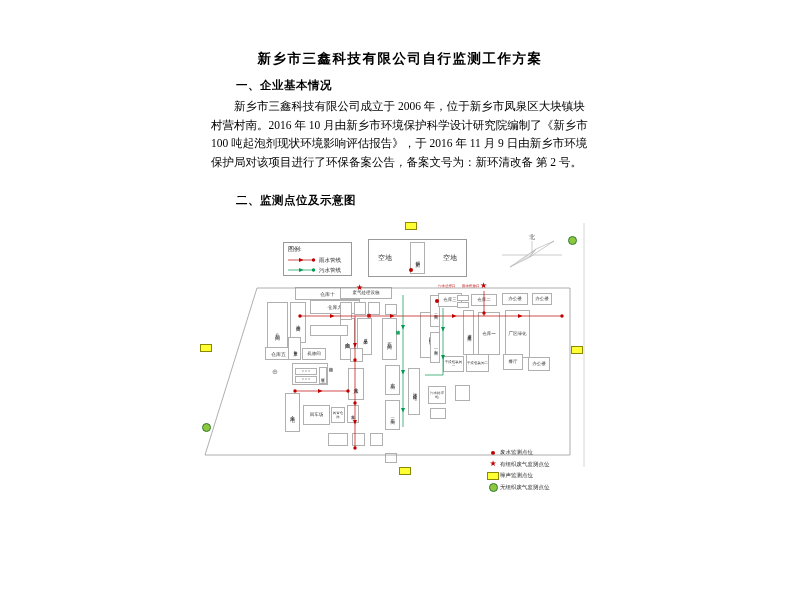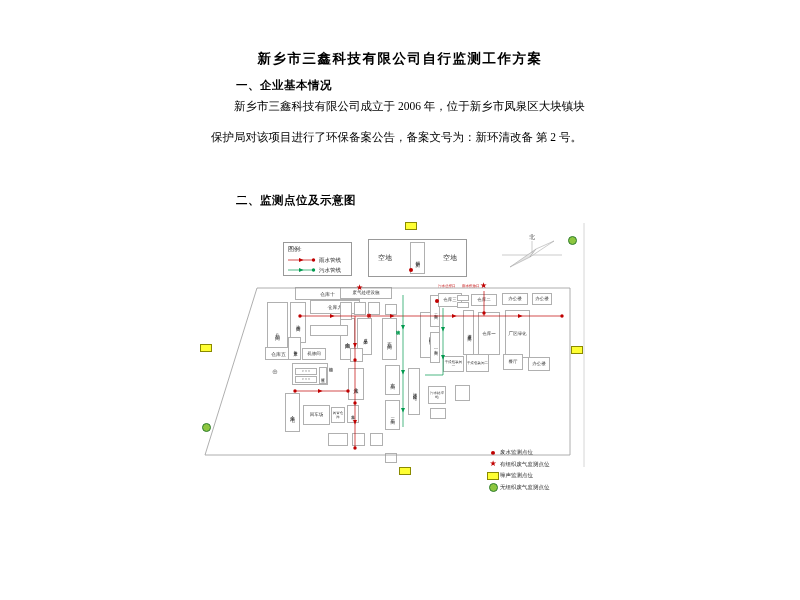--- a/index.html
+++ b/index.html
@@ -10,21 +10,21 @@
   body{width:800px;height:600px;background:#ffffff;overflow:hidden;
        font-family:"Liberation Serif","DejaVu Serif",serif;color:#000;}
   .page{position:relative;width:800px;height:600px;background:#fff;}
   .title{position:absolute;top:50px;left:0;right:0;text-align:center;
          font-size:13.5px;font-weight:bold;letter-spacing:1.5px;}
   .h2{position:absolute;left:236px;font-size:11.5px;font-weight:bold;letter-spacing:.5px;}
   #h2a{top:78px;} #h2b{top:193px;}
   .para{position:absolute;left:211px;top:97px;width:345px;font-size:11.5px;}
   .pl{height:18.6px;line-height:18.6px;white-space:nowrap;text-align:justify;text-align-last:justify;}
   .pl.ind{text-indent:2em;}
-  .pl.last{text-align-last:left;margin-top:12px;}
+  .pl.last{text-align-last:left;}
   
   .canvas{position:absolute;left:200px;top:215px;width:405px;height:295px;font-family:"Liberation Sans","DejaVu Sans",sans-serif;}
   .layer{position:absolute;left:0;top:0;width:405px;height:295px;pointer-events:none;}
   .bx{position:absolute;border:1px solid var(--border_gray);background:#fff;box-sizing:border-box;
       display:flex;align-items:center;justify-content:center;text-align:center;
       color:var(--text_gray);line-height:1.2;overflow:hidden;}
   .bx.v{writing-mode:vertical-rl;text-orientation:upright;letter-spacing:1px;}
   .ann{position:absolute;white-space:nowrap;line-height:1.1;}
   .ann.v{writing-mode:vertical-rl;text-orientation:upright;}
   .mk{position:absolute;}
@@ -55,20 +55,22 @@
 <body>
 
 <div class="page">
 
   <div class="title">新乡市三鑫科技有限公司自行监测工作方案</div>
 
   <div class="h2" id="h2a">一、企业基本情况</div>
 
   <div class="para">
     <div class="pl ind">新乡市三鑫科技有限公司成立于 2006 年，位于新乡市凤泉区大块镇块</div>
+    <div class="pl">村营村南。2016 年 10 月由新乡市环境保护科学设计研究院编制了《新乡市</div>
+    <div class="pl">100 吨起泡剂现状环境影响评估报告》，于 2016 年 11 月 9 日由新乡市环境</div>
     <div class="pl last">保护局对该项目进行了环保备案公告，备案文号为：新环清改备 第 2 号。</div>
   </div>
 
   <div class="h2" id="h2b">二、监测点位及示意图</div>
 
   <div class="canvas" id="cv">
 
     <div class="maplegend">
       <div class="mlt">图例:</div>
       <div class="mlrow">

